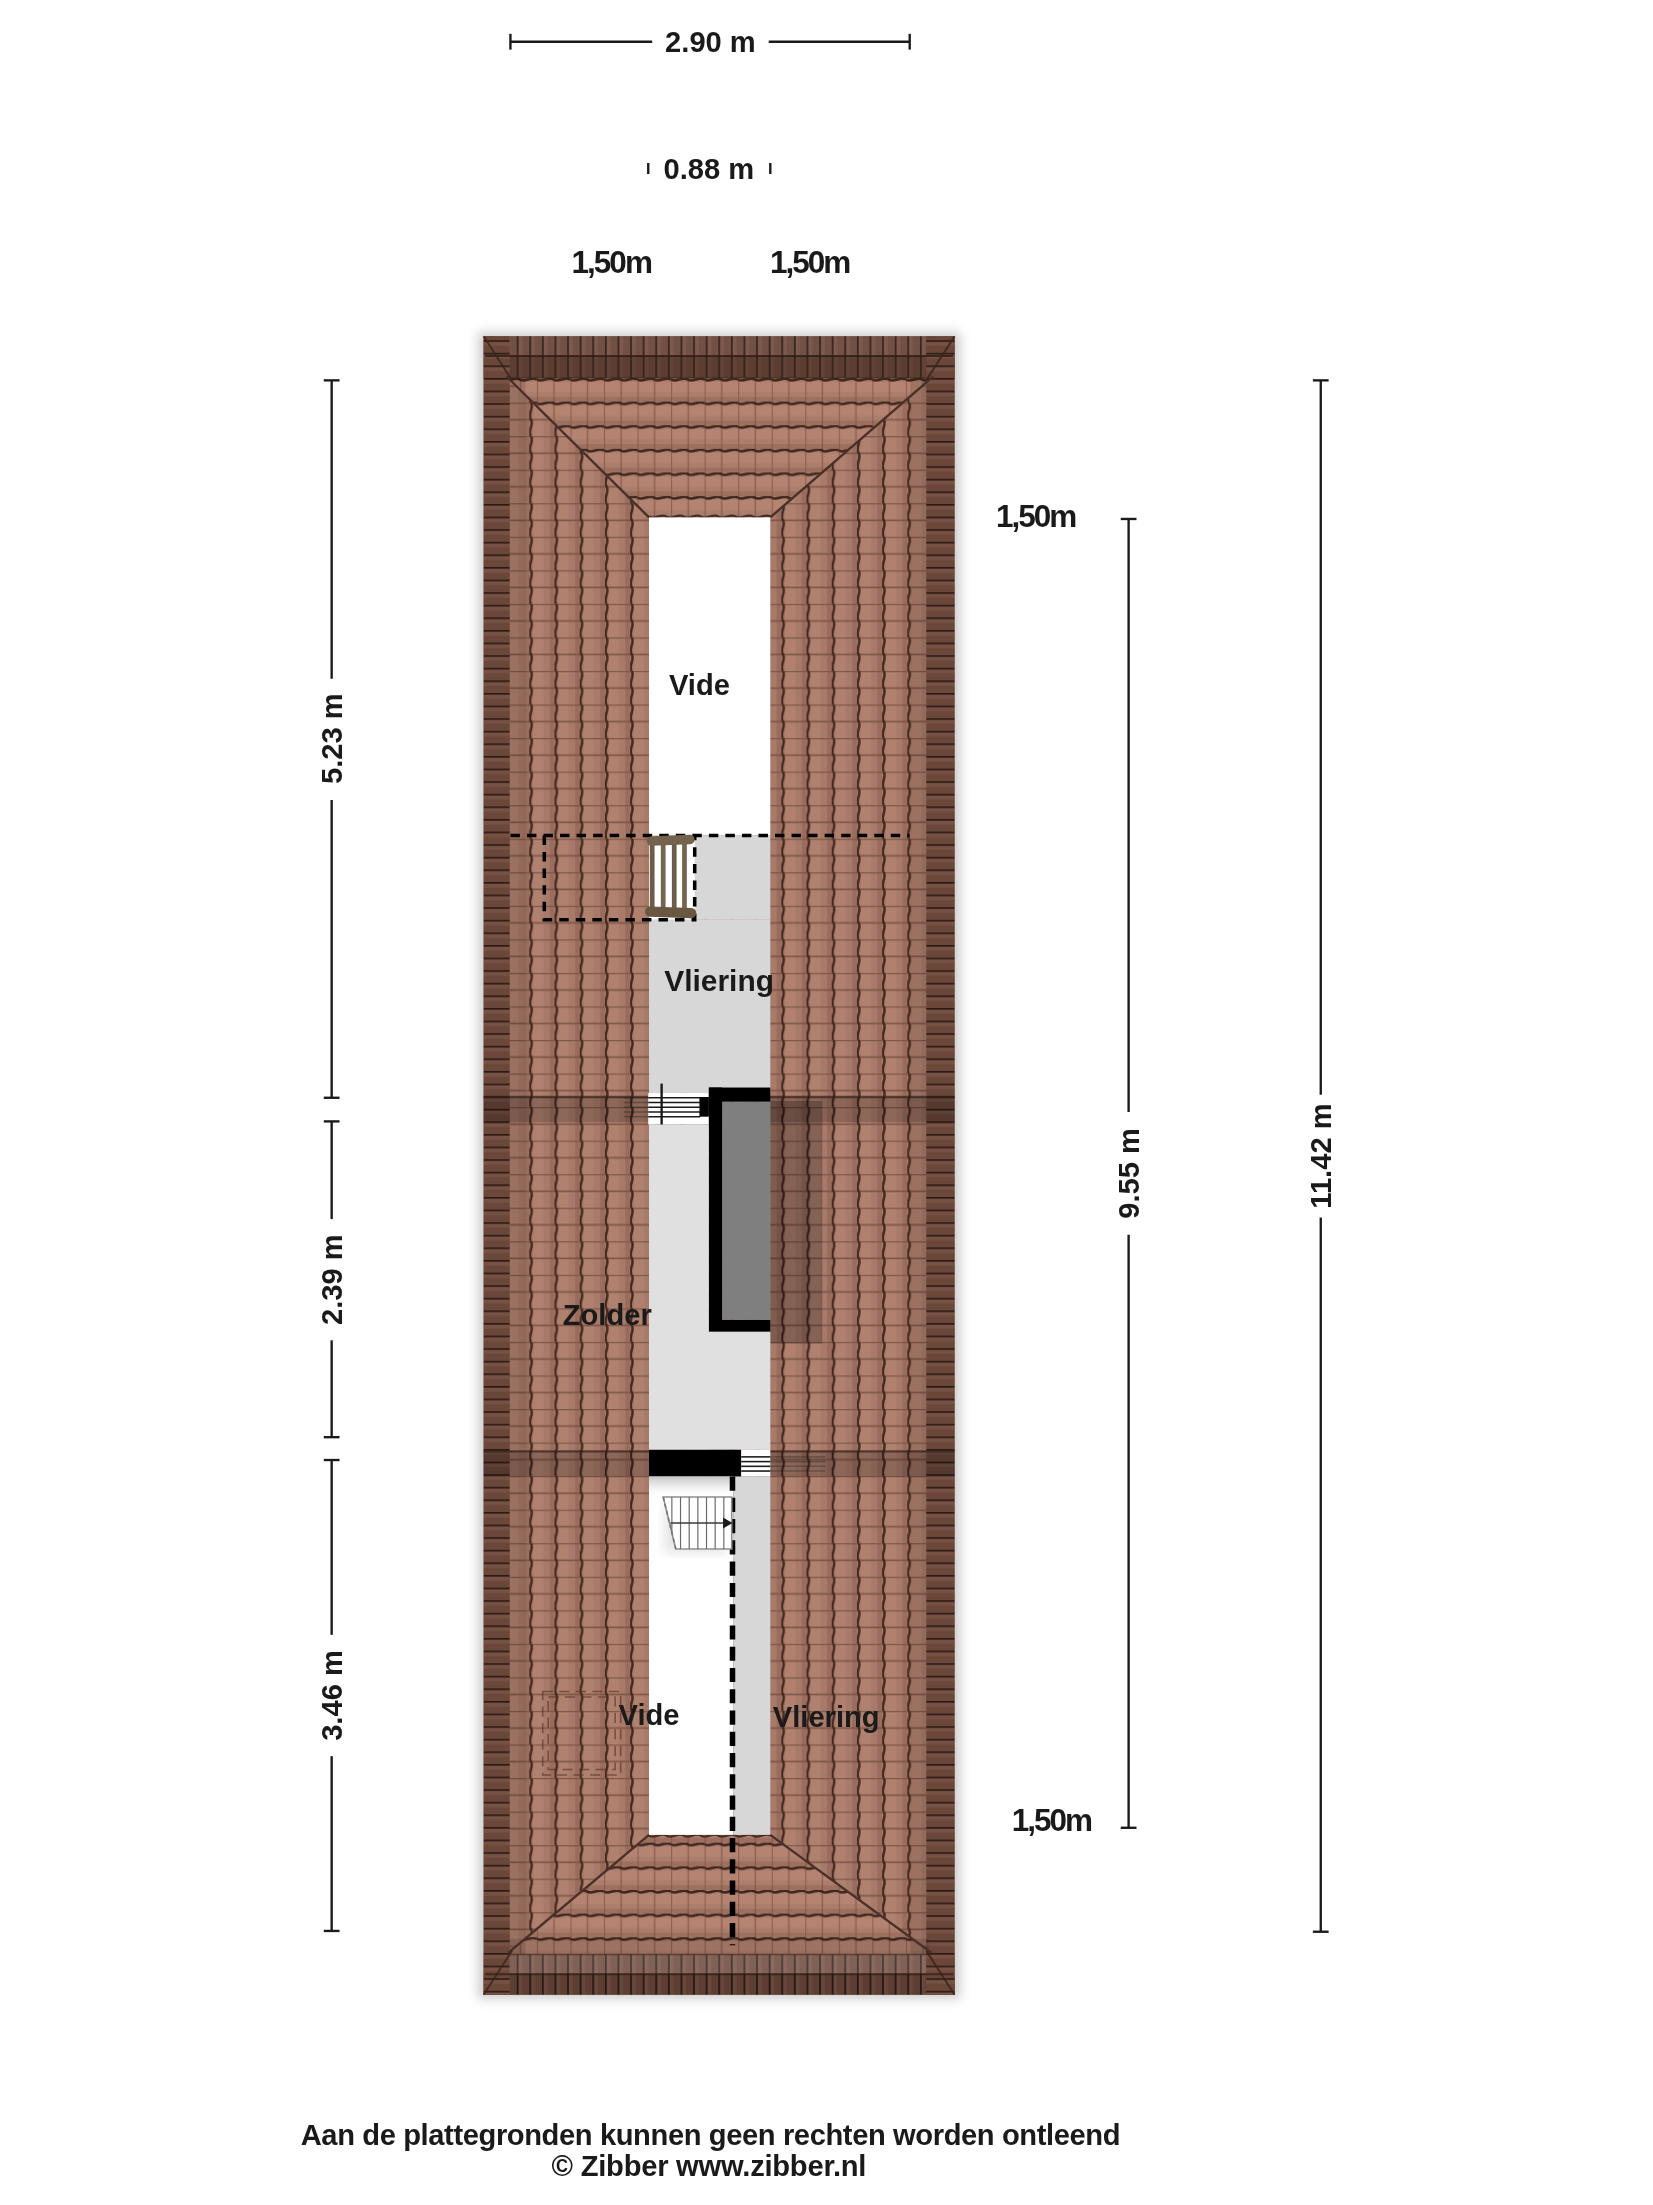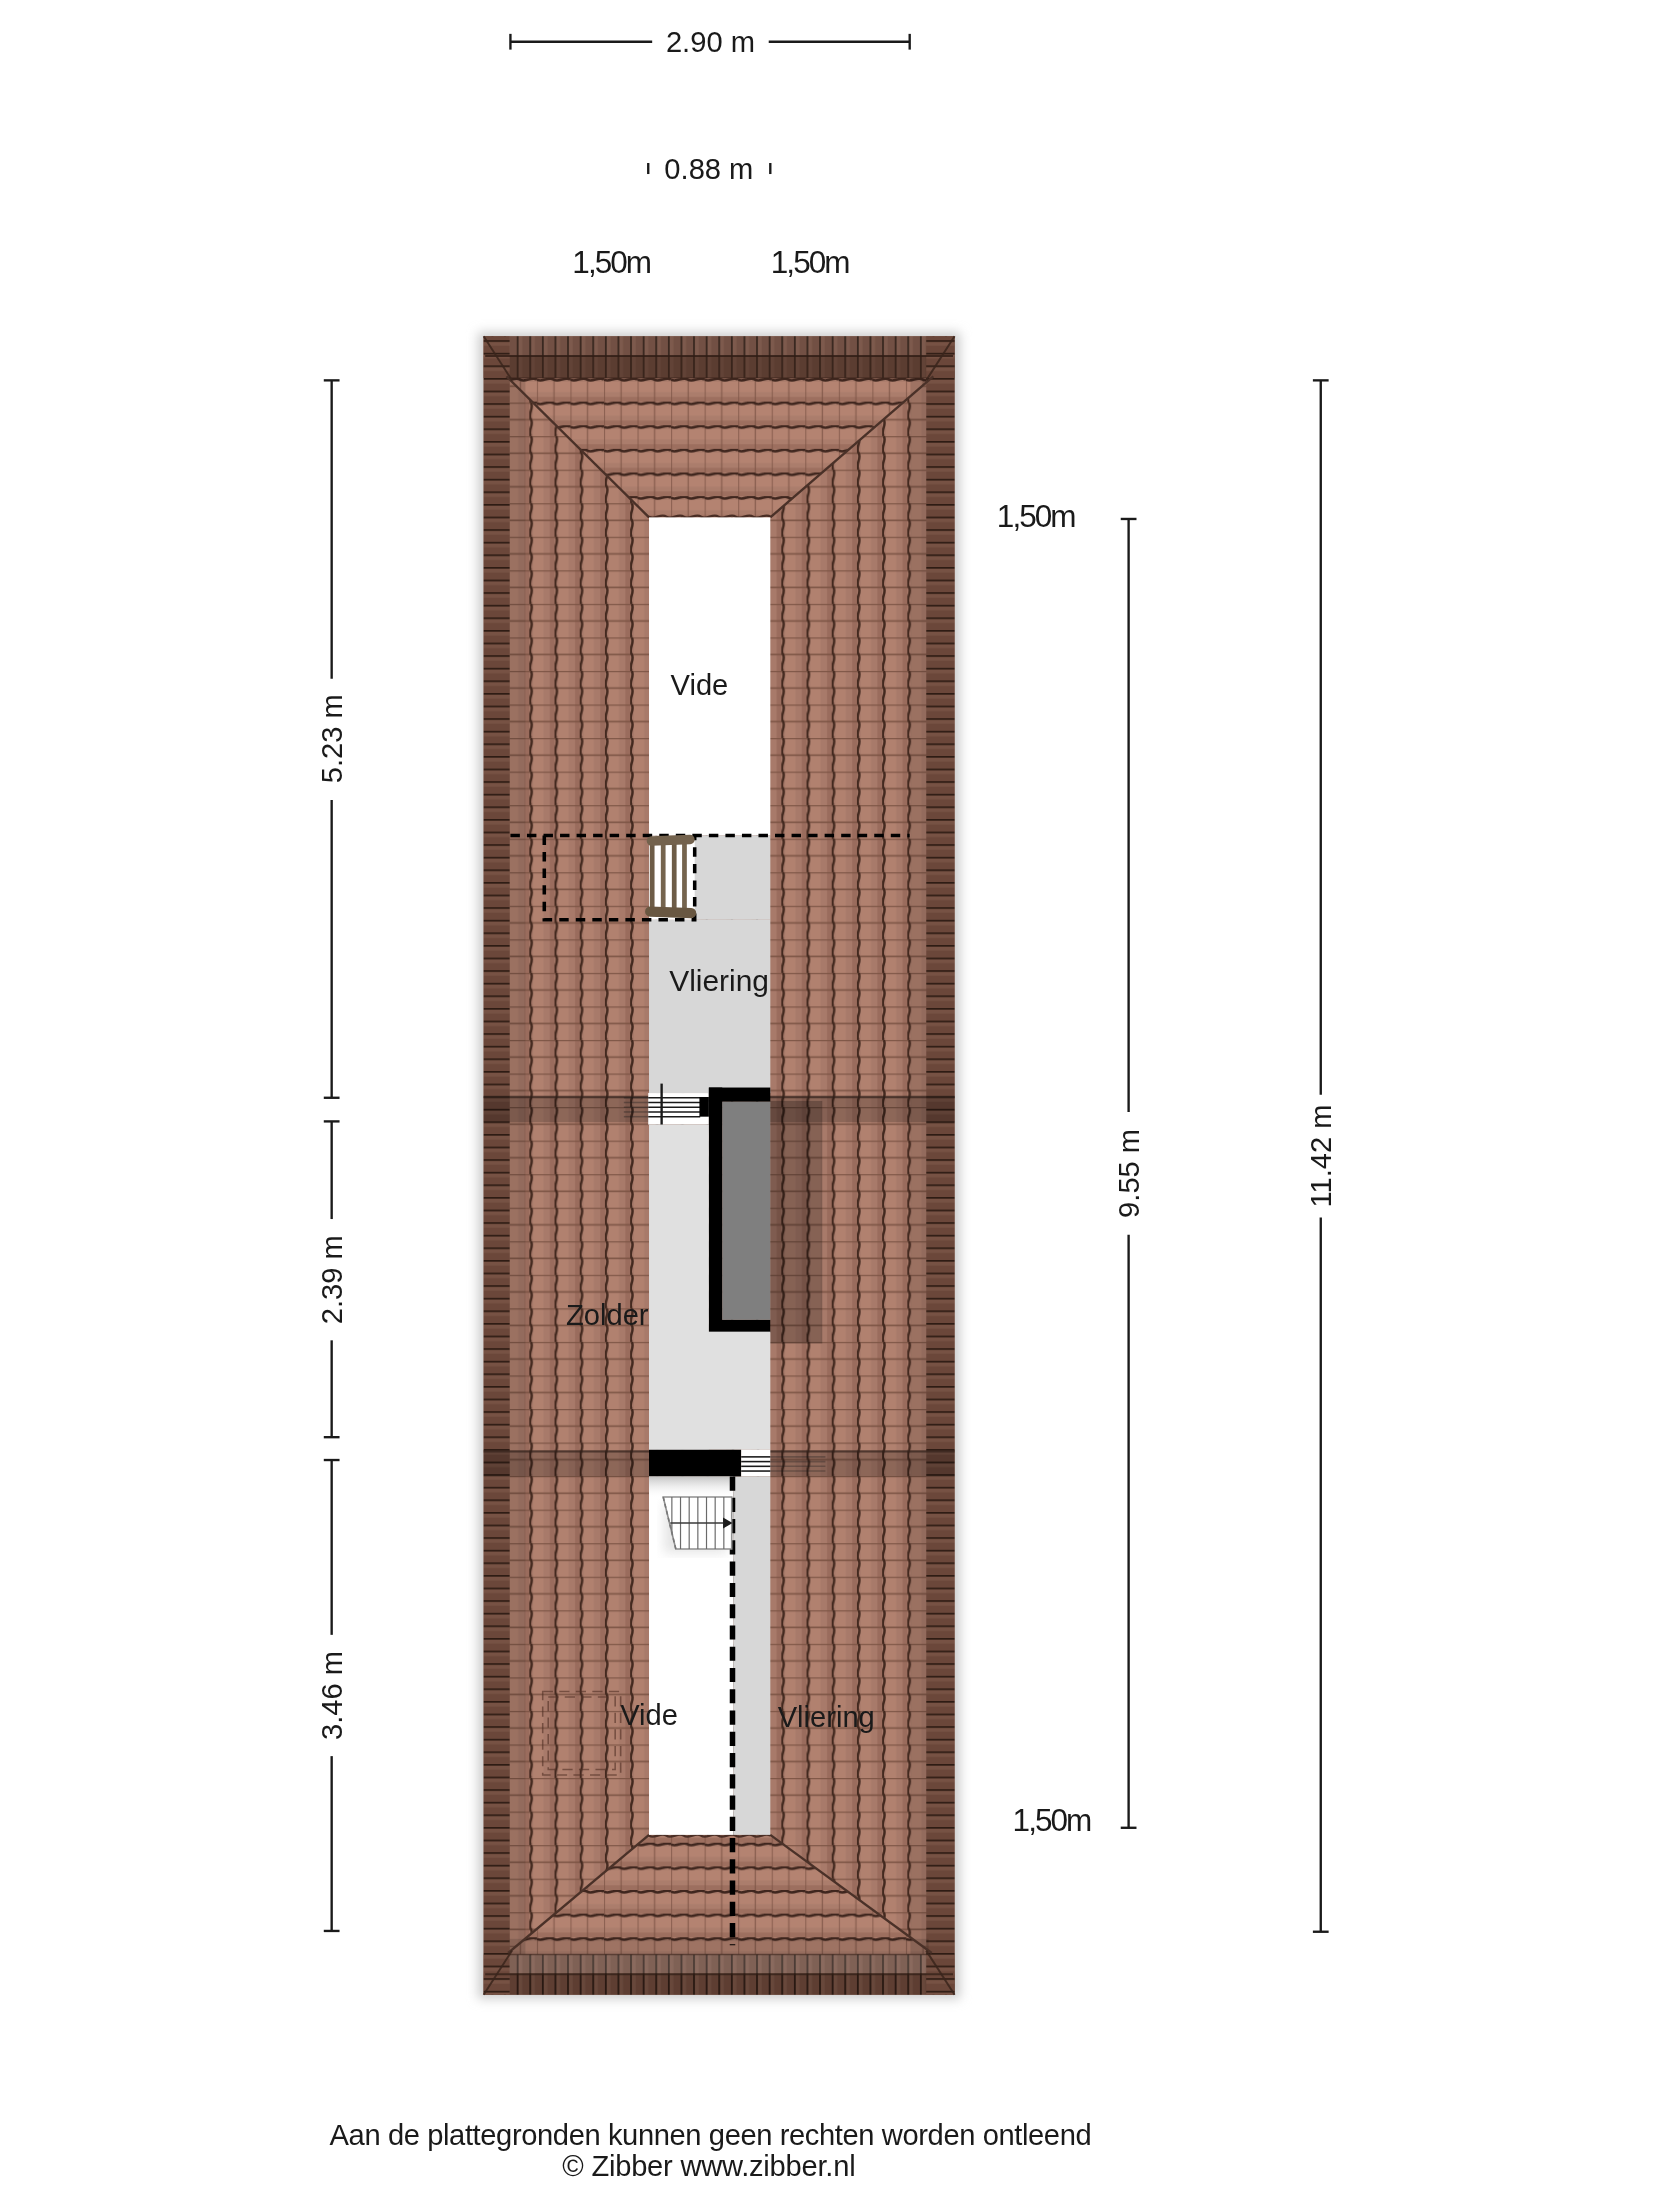--- a/index.html
+++ b/index.html
@@ -1,17 +1,17 @@
 <!DOCTYPE html>
 <html style="font-size:12.6px"><head>
 <meta charset="utf-8">
 <style>
   html,body{margin:0;padding:0;background:#ffffff;}
   #page{position:relative;width:1654px;height:2205px;background:#ffffff;overflow:hidden;
-        font-family:"Liberation Sans", sans-serif;}
+        font-family:"Liberation Sans", sans-serif;font-weight:bold;}
   svg{position:absolute;left:0;top:0;}
   text{font-family:"Liberation Sans", sans-serif;fill:#1a1a1a;}
 </style>
 </head>
 <body>
 <div id="page">
 <svg width="1654" height="2205" viewBox="0 0 2100 2800">
 <defs>
 
   <pattern id="tv" width="32" height="42.6" patternUnits="userSpaceOnUse">

